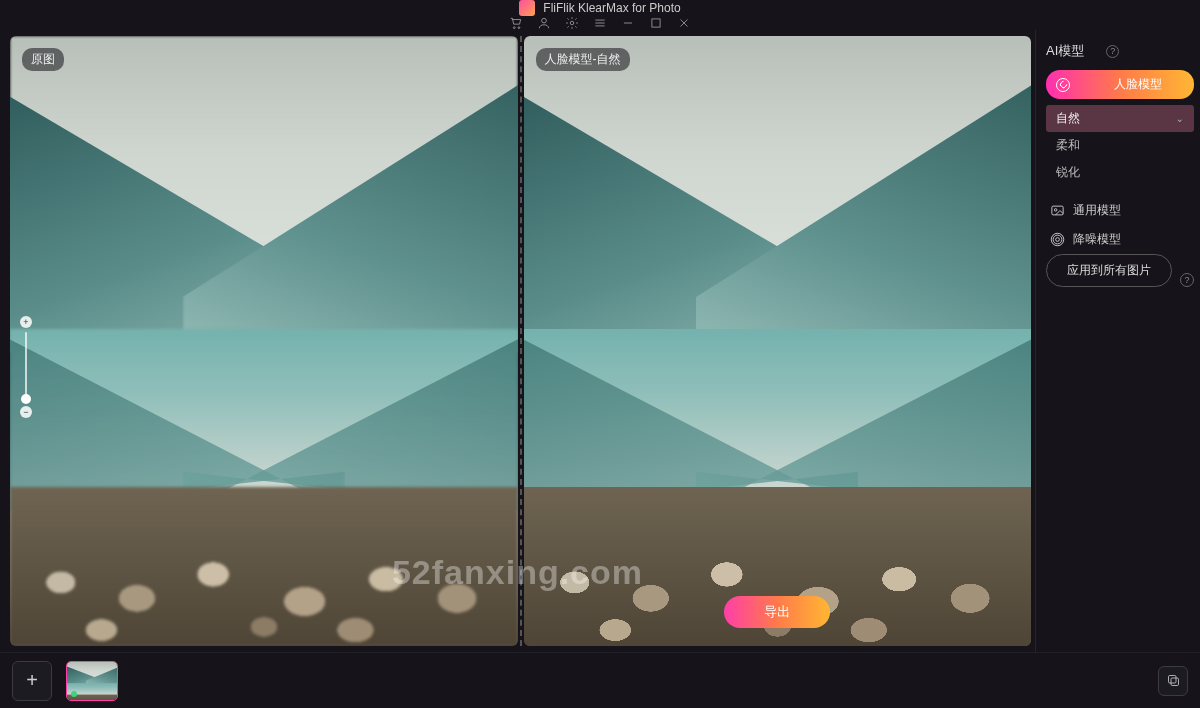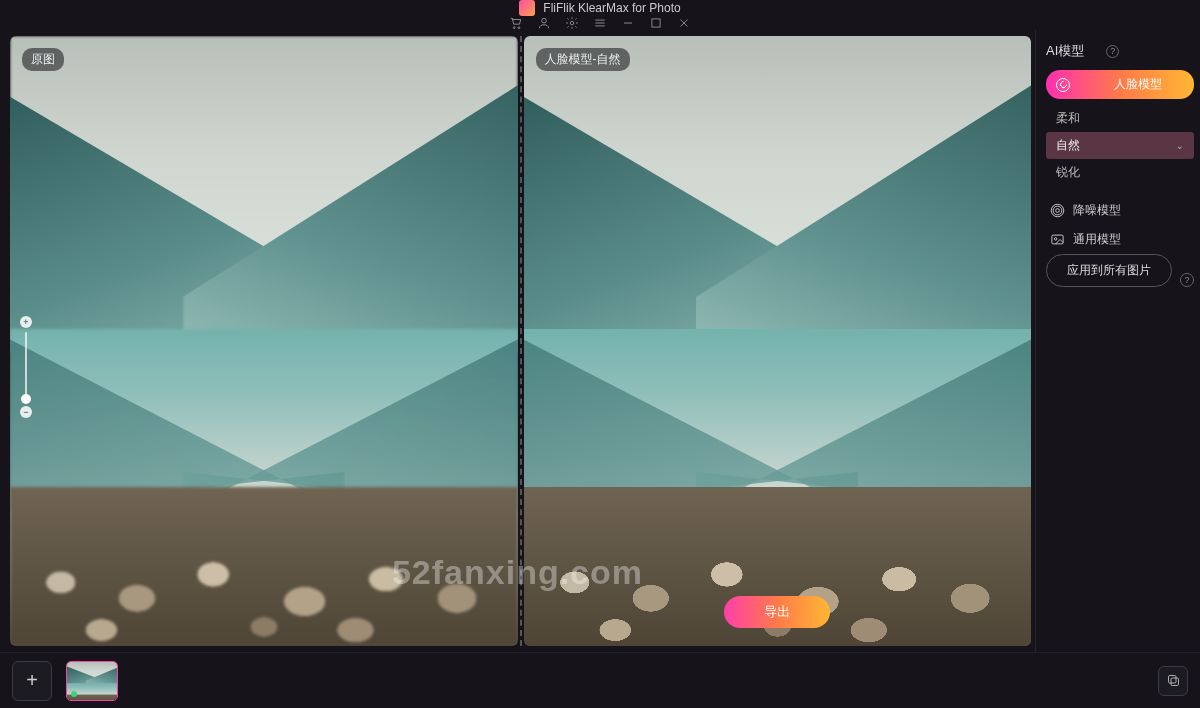--- a/index.html
+++ b/index.html
@@ -175,47 +175,47 @@
     <div class="sp-header">
       <span>AI模型</span>
       <span class="help">?</span>
     </div>
 
     <div class="model-btn active">
       <span class="micon"></span>
       <span>人脸模型</span>
     </div>
     <div class="sub-list">
-      <div class="sub-item">
-          <span>柔和</span>
-        </div>
       <div class="sub-item selected">
           <span>自然</span>
           <span class="chev">⌄</span>
         </div>
       <div class="sub-item">
+          <span>柔和</span>
+        </div>
+      <div class="sub-item">
           <span>锐化</span>
         </div>
     </div>
 
+    <div class="model-row">
+      <svg viewBox="0 0 24 24">
+          <rect x="3" y="5" width="18" height="14" rx="2"></rect>
+          <circle cx="9" cy="11" r="2"></circle>
+          <path d="M21 17l-5-5-7 7"></path>
+        </svg>
+      <span>通用模型</span>
+    </div>
     <div class="model-row">
       <svg viewBox="0 0 24 24">
           <circle cx="12" cy="12" r="3"></circle>
           <circle cx="12" cy="12" r="7"></circle>
           <circle cx="12" cy="12" r="10"></circle>
         </svg>
       <span>降噪模型</span>
-    </div>
-    <div class="model-row">
-      <svg viewBox="0 0 24 24">
-          <rect x="3" y="5" width="18" height="14" rx="2"></rect>
-          <circle cx="9" cy="11" r="2"></circle>
-          <path d="M21 17l-5-5-7 7"></path>
-        </svg>
-      <span>通用模型</span>
     </div>
 
     <div class="apply-row">
       <div class="apply-btn">应用到所有图片</div>
       <div class="help">?</div>
     </div>
   </div>
 </div>
 
 <div class="bottombar">

